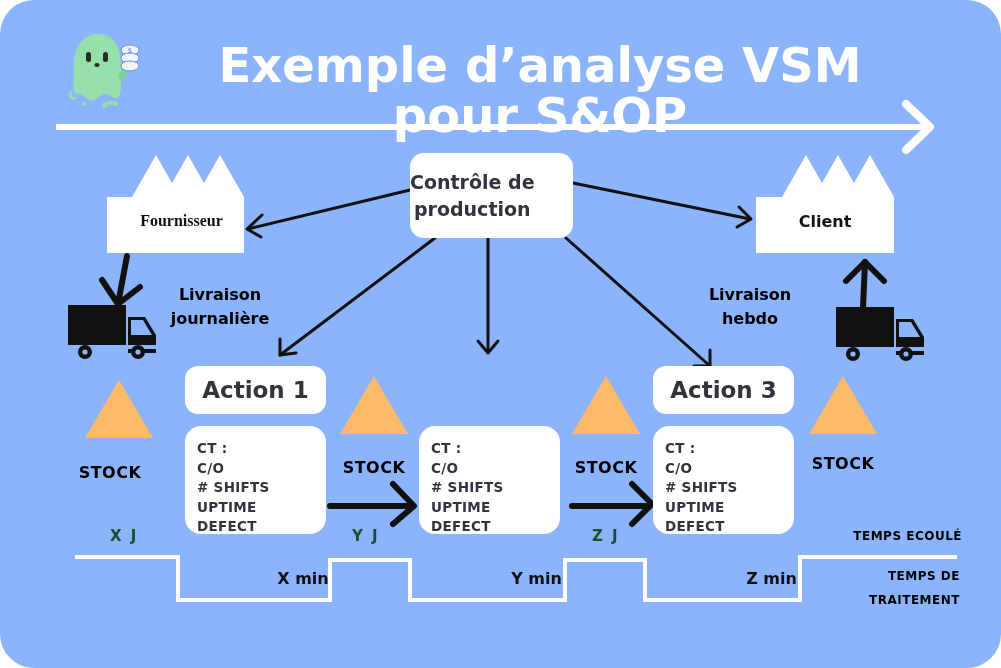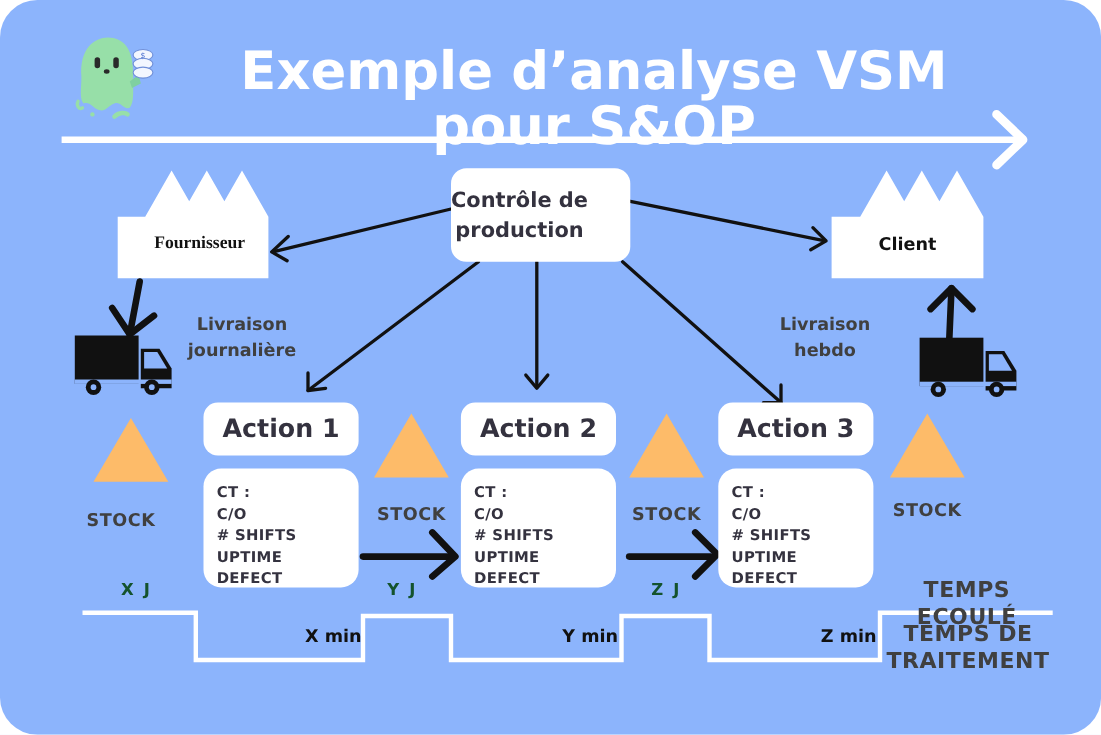--- a/index.html
+++ b/index.html
@@ -5,32 +5,32 @@
   html, body { margin: 0; padding: 0; background: #ffffff; }
   body { width: 1001px; height: 668px; position: relative; overflow: hidden;
          font-family: "DejaVu Sans", sans-serif; }
   .card { position: absolute; left: 0; top: 0; width: 1001px; height: 668px;
           background: #8cb4fc; border-radius: 34px; overflow: hidden; }
   .abs { position: absolute; }
   .title { left: 180px; top: 40px; width: 720px; text-align: center; color: #ffffff;
            font-weight: bold; font-size: 48px; line-height: 50px; letter-spacing: 0px; }
   svg.overlay { position: absolute; left: 0; top: 0; }
   .factory-label { font-weight: bold; font-size: 16px; color: #111; text-align: center; }
-  .white-label { color: #404040; font-weight: bold; text-align: center; }
+  .white-label { color: #000000; font-weight: bold; text-align: center; }
   .box { background: #ffffff; border-radius: 14px; color: #34323f; font-weight: bold; }
   .ctrl { left: 410px; top: 153px; width: 163px; height: 85px; display: flex; align-items: center;
           text-align: center; font-size: 19px; line-height: 27px; }
   .action-title { height: 48px; display: flex; align-items: center; justify-content: center;
                   font-size: 23px; border-radius: 13px; }
   .action-data { border-radius: 16px; font-size: 13.5px; line-height: 19.6px; padding: 13px 0 0 12px;
                  box-sizing: border-box; letter-spacing: 0.3px; }
   .stock { font-size: 16px; letter-spacing: 0.5px; }
   .days { font-size: 15px; color: #14532d; font-weight: bold; letter-spacing: 2px; }
   .mins { font-size: 16px; color: #111; font-weight: bold; text-align: center; padding-left: 48px; }
-  .legend { font-size: 20px; letter-spacing: 0.5px; line-height: 24px; }
+  .legend { font-size: 12px; letter-spacing: 0.5px; line-height: 24px; text-align: right; }
 </style>
 </head>
 <body>
 
 <div class="card">
 
   <svg class="abs" style="left:66px;top:30px" width="90" height="80" viewBox="0 0 90 80">
     <path d="M8 40 C6 14 20 4 32 4 C46 4 56 14 55 40 C55 55 56 62 52 68 C46 70 44 62 38 64 C32 66 30 72 24 70 C18 68 16 62 10 64 C6 60 8 50 8 40 Z" fill="#97dfa8"></path>
     <path d="M52 44 L60 38 L62 46 L54 50 Z" fill="#7fd0a0"></path>
     <rect x="20" y="22" width="5" height="10" rx="2.5" fill="#2a2a2a"></rect>
@@ -144,21 +144,20 @@
 
   <div class="abs box action-title" style="left:185px;top:366px;width:141px;">Action 1</div>
   <div class="abs box action-data" style="left:185px;top:426px;width:141px;height:108px;">
     <div>CT :</div>
     <div>C/O</div>
     <div># SHIFTS</div>
     <div>UPTIME</div>
     <div>DEFECT</div>
   </div>
 
-  <div class="abs box action-title" style="left:419px;top:366px;width:141px;">Action 2</div>
   <div class="abs box action-data" style="left:419px;top:426px;width:141px;height:108px;">
     <div>CT :</div>
     <div>C/O</div>
     <div># SHIFTS</div>
     <div>UPTIME</div>
     <div>DEFECT</div>
   </div>
 
   <div class="abs box action-title" style="left:653px;top:366px;width:141px;">Action 3</div>
   <div class="abs box action-data" style="left:653px;top:426px;width:141px;height:108px;">

